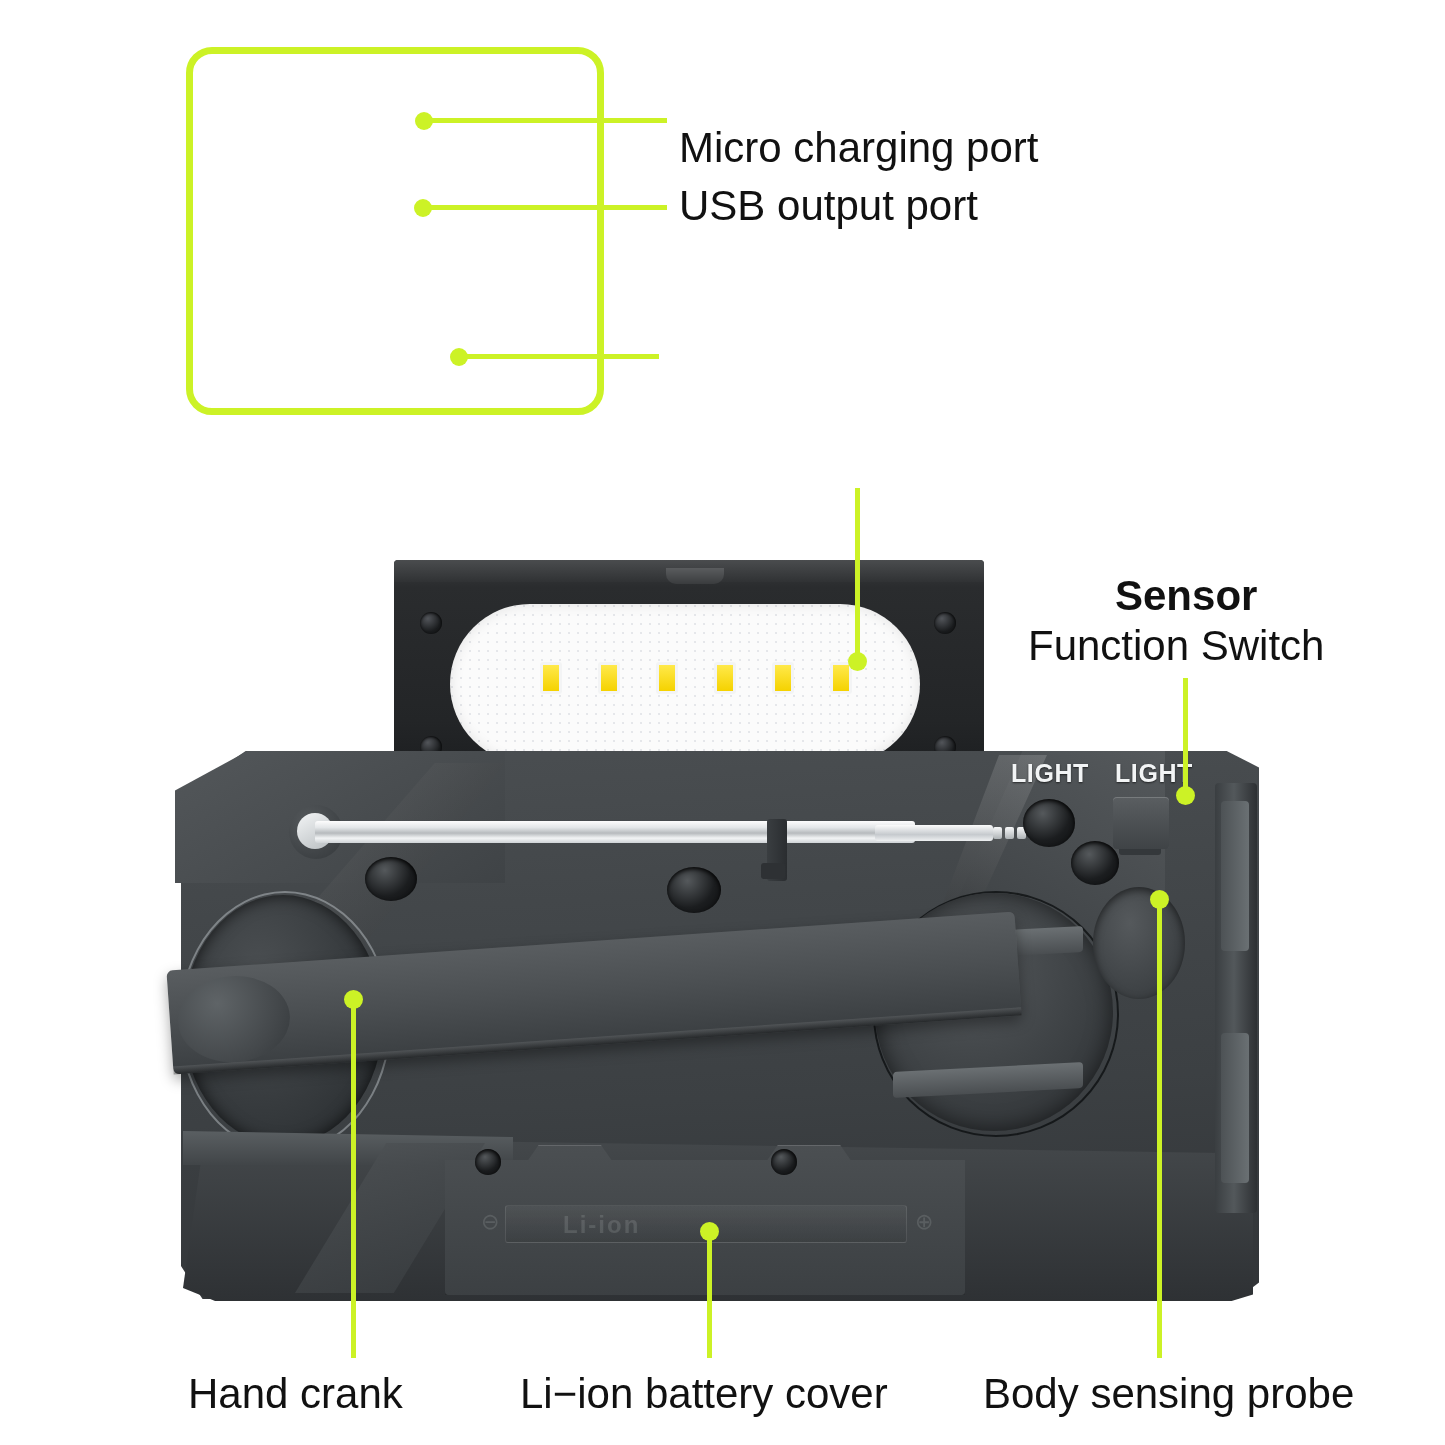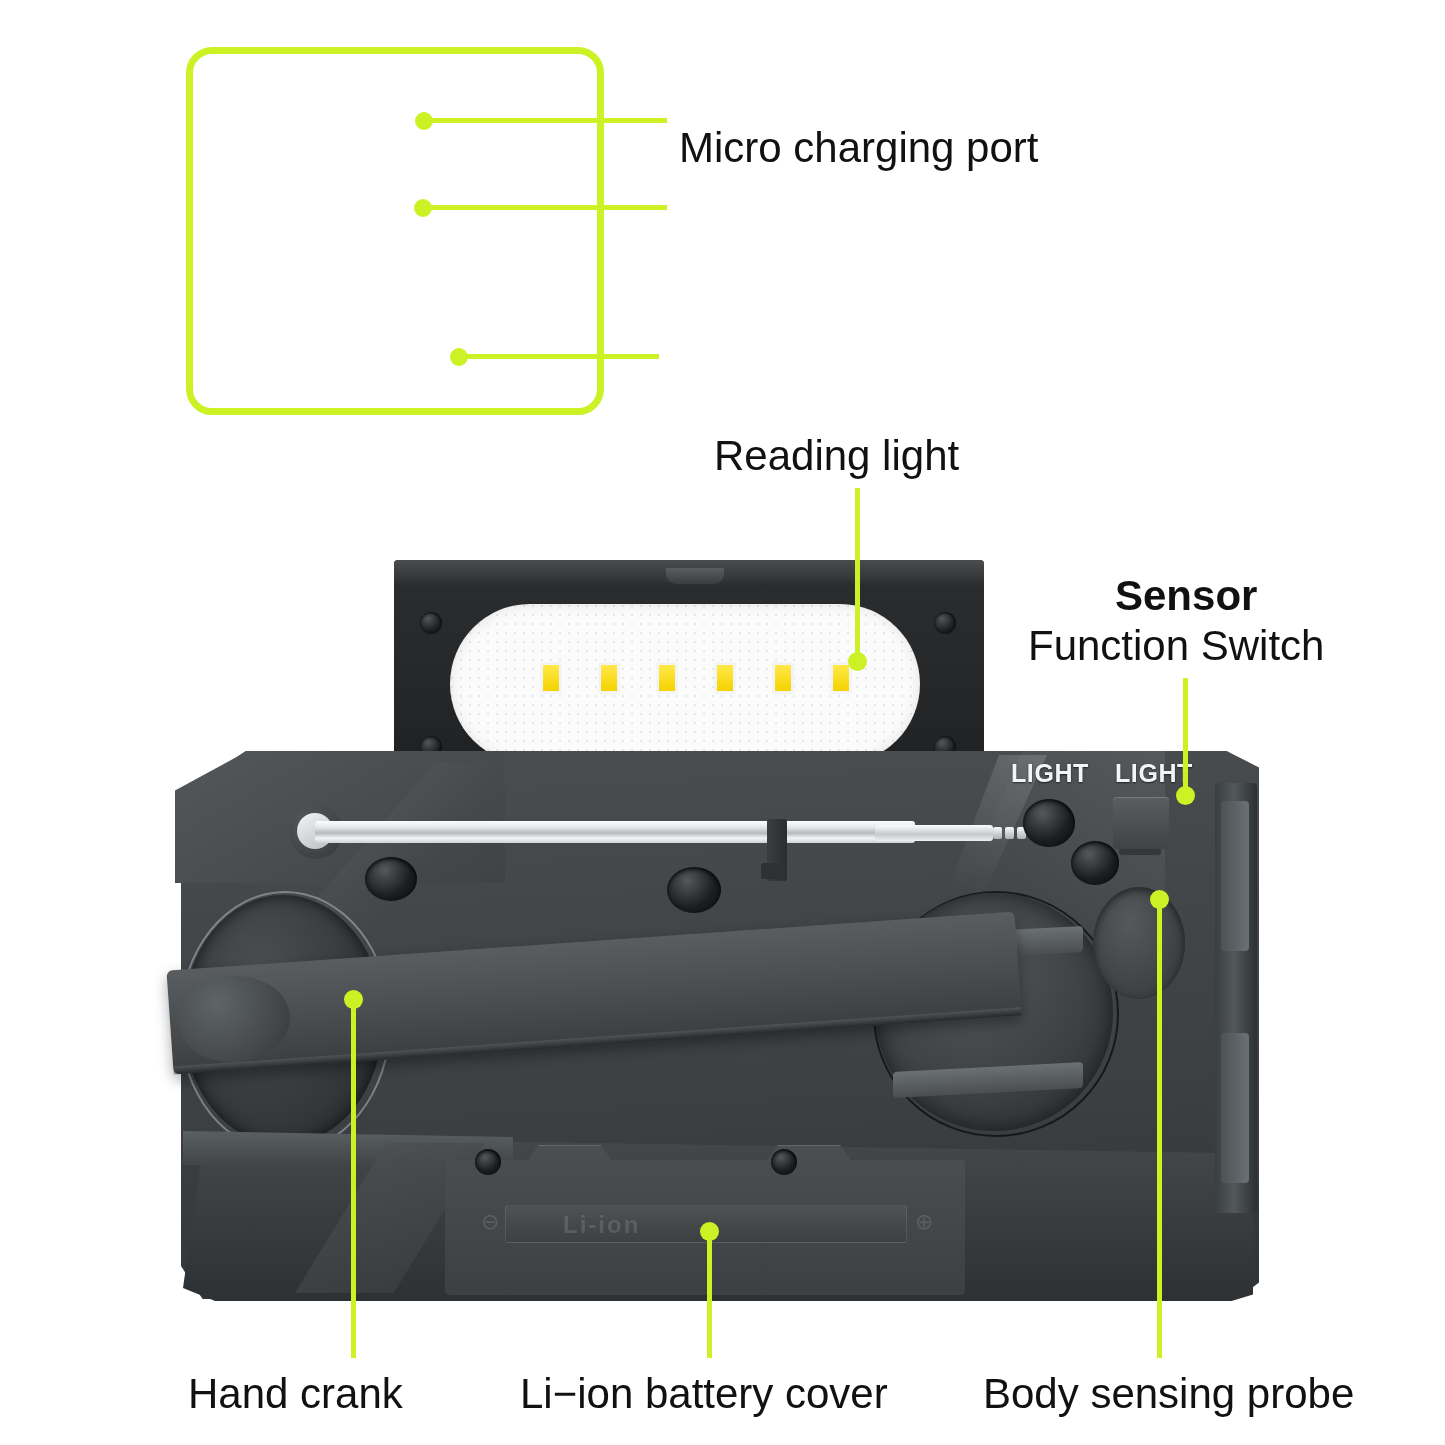--- a/index.html
+++ b/index.html
@@ -393,20 +393,20 @@
   <div class="dot" style="left:344px;top:990px;width:19px;height:19px;"></div>
   <div class="ln" style="left:351px;top:1000px;width:5px;height:358px;"></div>
 
   <div class="dot" style="left:700px;top:1222px;width:19px;height:19px;"></div>
   <div class="ln" style="left:707px;top:1232px;width:5px;height:126px;"></div>
 
   <div class="dot" style="left:1150px;top:890px;width:19px;height:19px;"></div>
   <div class="ln" style="left:1157px;top:900px;width:5px;height:458px;"></div>
 
   <div class="lbl t-mc">Micro charging port</div>
-  <div class="lbl t-read">Reading light</div>
+  <div class="lbl t-usb">USB output port</div>
   <div class="lbl t-sensor1">Sensor</div>
   <div class="lbl t-sensor2">Function Switch</div>
   <div class="lbl t-hand">Hand crank</div>
   <div class="lbl t-probe">Body sensing probe</div>
   <div class="lbl t-batt">Li−ion battery cover</div>
 
 </div>
 
 </body></html>

